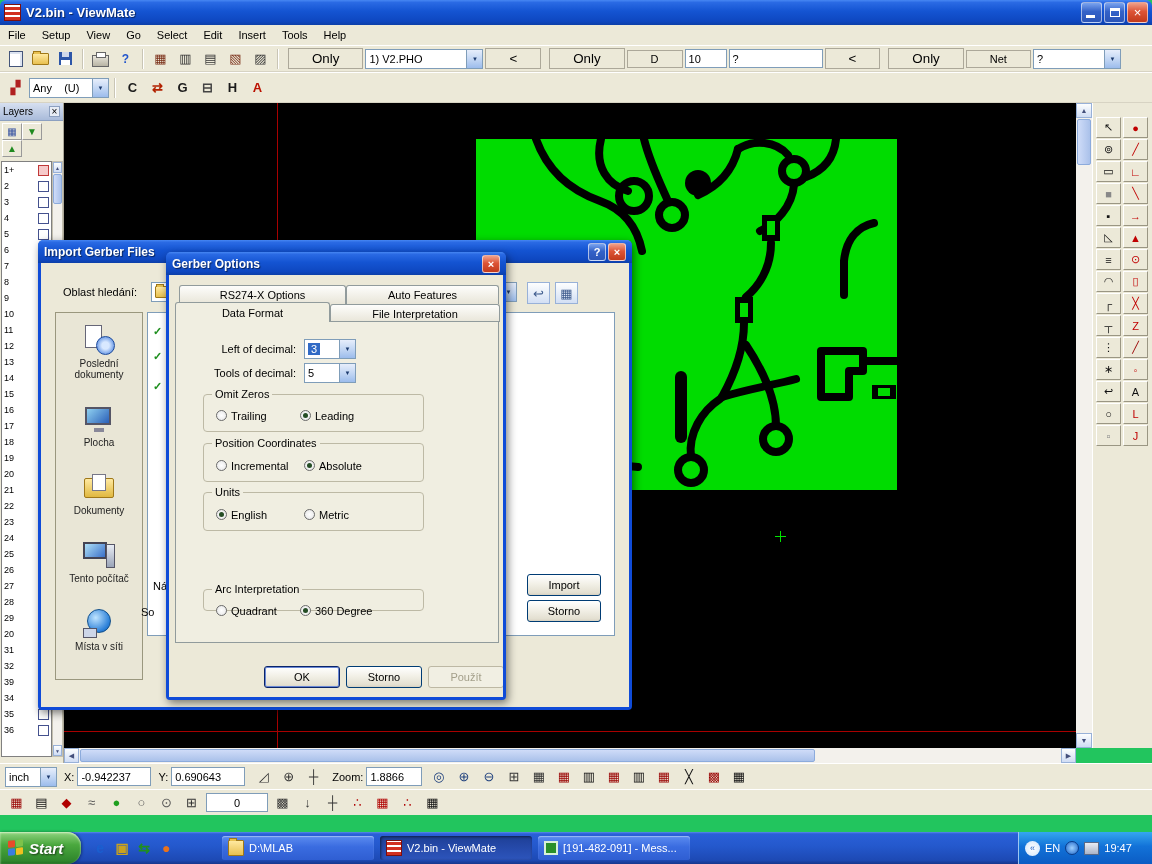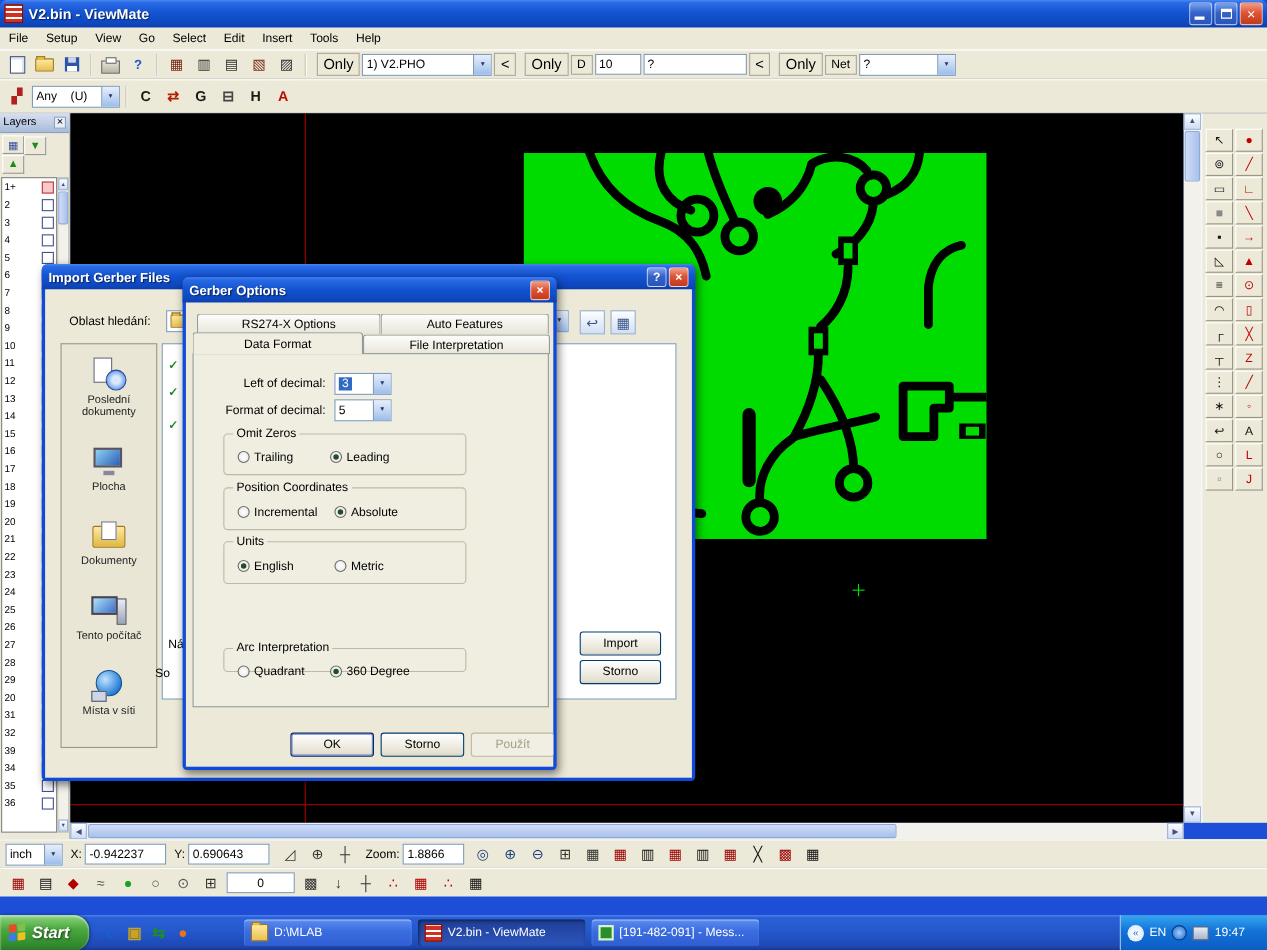--- a/index.html
+++ b/index.html
@@ -1,16 +1,16 @@
 <!DOCTYPE html>
 <html><head>
 <meta charset="utf-8">
 <style>
   html,body{margin:0;padding:0}
-  #root{position:relative;width:1152px;height:864px;background:#1d4ed8;overflow:hidden;
+  #root{position:relative;width:1152px;height:864px;background:#22c55e;overflow:hidden;
         font-family:"Liberation Sans",sans-serif;font-size:11px;color:#000;user-select:none}
   .abs{position:absolute}
   
   .titlebar{left:0;top:0;width:1152px;height:25px;display:flex;align-items:center;gap:5px;padding:0 4px;box-sizing:border-box;
     background:linear-gradient(180deg,#4787f3 0%,#2a6ae4 10%,#1454d2 45%,#0e47c0 85%,#0c3fa8 100%);
     border-radius:6px 6px 0 0;color:#fff;font-weight:bold;font-size:13px;text-shadow:1px 1px 1px rgba(0,0,0,.55)}
   .vm-icon{width:15px;height:15px;border:1px solid #7a1010;background:
     repeating-linear-gradient(0deg,#d23020 0 3px,#fff 3px 5px),#d23020}
   .wbtns{margin-left:auto;display:flex;gap:2px}
   .wbtn{width:21px;height:21px;border-radius:3px;border:1px solid rgba(255,255,255,.55);position:relative;
@@ -20,21 +20,21 @@
   .glyph-max{position:absolute;left:5px;top:5px;width:10px;height:9px;border:1px solid #fff;border-top:3px solid #fff;box-sizing:border-box}
   
   .menubar{left:0;top:25px;width:1152px;height:20px;display:flex;align-items:center;background:#ece9d8;border-bottom:1px solid #fff}
   .menu-item{padding:3px 8px}
   .toolbar{display:flex;align-items:center;gap:2px;padding:0 4px;background:#ece9d8;box-sizing:border-box;
     border-top:1px solid #fff;border-bottom:1px solid #d7d3c3}
   .ibtn{min-width:23px;height:22px;display:flex;align-items:center;justify-content:center;background:#ece9d8;
     border:1px solid #ece9d8;font-size:13px;padding:0 1px;box-sizing:border-box}
   .sbtnface{background:linear-gradient(180deg,#fdfefe,#d2dff4);border:1px solid #98b1d8;color:#3c5a8c}
   .tsep{width:1px;height:20px;background:#c9c5b5;border-right:1px solid #fff;margin:0 3px}
-  .flatlbl{border:1px solid #aca899;background:#ece9d8;padding:2px 5px}
+  .flatlbl{border:1px solid #aca899;background:#ece9d8;padding:2px 23px}
   .field{background:#fff;border:1px solid #7f9db9;height:19px;box-sizing:border-box;display:flex;align-items:center;padding:0 3px;white-space:pre}
   .combo{background:#fff;border:1px solid #7f9db9;height:20px;box-sizing:border-box;display:flex;align-items:center;padding-left:3px}
   .cval{flex:1;white-space:pre;overflow:hidden}
   .cval.sel{background:#316ac5;color:#fff;flex:none;padding:0 3px}
   .carrow{width:15px;align-self:stretch;margin-left:auto;display:flex;align-items:center;justify-content:center;
     font-size:6px;color:#1c3a6e;background:linear-gradient(180deg,#e7eefb,#bcd2f2 60%,#9cbcec);border-left:1px solid #7f9db9}
   
   .icon-page{width:12px;height:14px;background:#fff;border:1px solid #44557a;box-shadow:inset -2px 2px 0 #dde4f0}
   .icon-folder{width:15px;height:10px;background:linear-gradient(#ffe9a0,#e8c050);border:1px solid #a07818;border-radius:1px;position:relative}
   .icon-folder::before{content:"";position:absolute;top:-3px;left:0;width:6px;height:2px;background:#e8c050;border:1px solid #a07818;border-bottom:none}
@@ -777,21 +777,21 @@
       <div class="tab" style="left:177px;top:10px;width:153px;height:19px">Auto Features</div>
       <div class="tab active" style="left:6px;top:27px;width:155px;height:20px">Data Format</div>
       <div class="tab" style="left:161px;top:29px;width:170px;height:18px">File Interpretation</div>
       <div class="tabpanel" style="left:6px;top:46px;width:322px;height:320px">
 
         <span class="abs" style="left:10px;top:21px;width:110px;text-align:right">Left of decimal:</span>
         <div class="combo abs" style="left:128px;top:17px;width:52px">
           <span class="cval sel">3</span>
           <span class="carrow">▼</span>
         </div>
-        <span class="abs" style="left:10px;top:45px;width:110px;text-align:right">Format of decimal:</span>
+        <span class="abs" style="left:10px;top:45px;width:110px;text-align:right">Tools of decimal:</span>
         <div class="combo abs" style="left:128px;top:41px;width:52px">
           <span class="cval">5</span>
           <span class="carrow">▼</span>
         </div>
 
         <div class="grp" style="top:72px;height:38px">
           <span class="grp-label">Omit Zeros</span>
           <div class="rrow" style="left:12px;top:14px">
             <span class="radio"></span>
             <span>Trailing</span>

